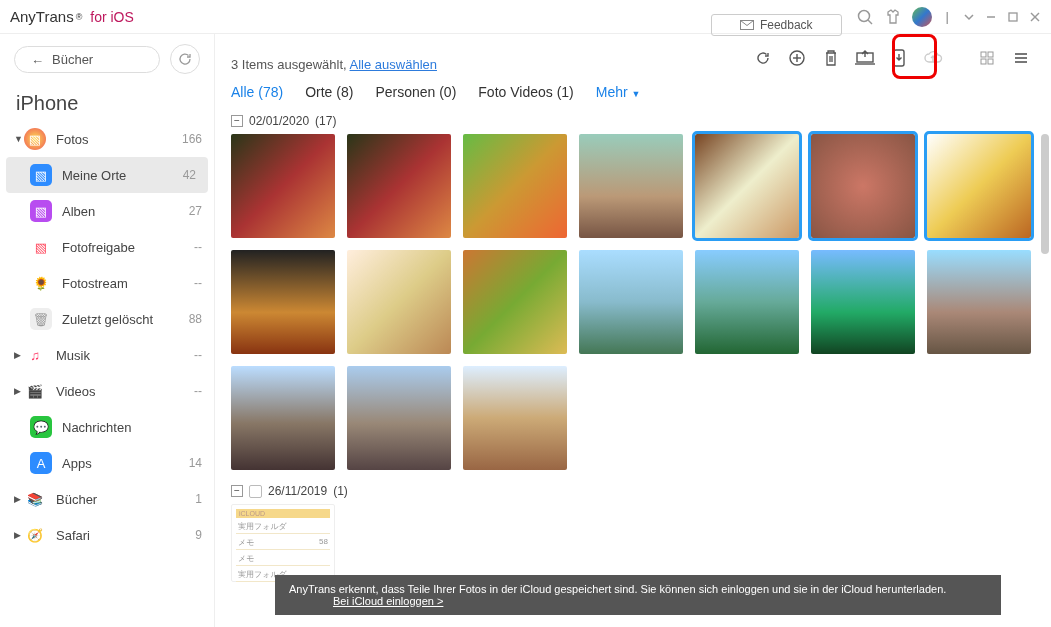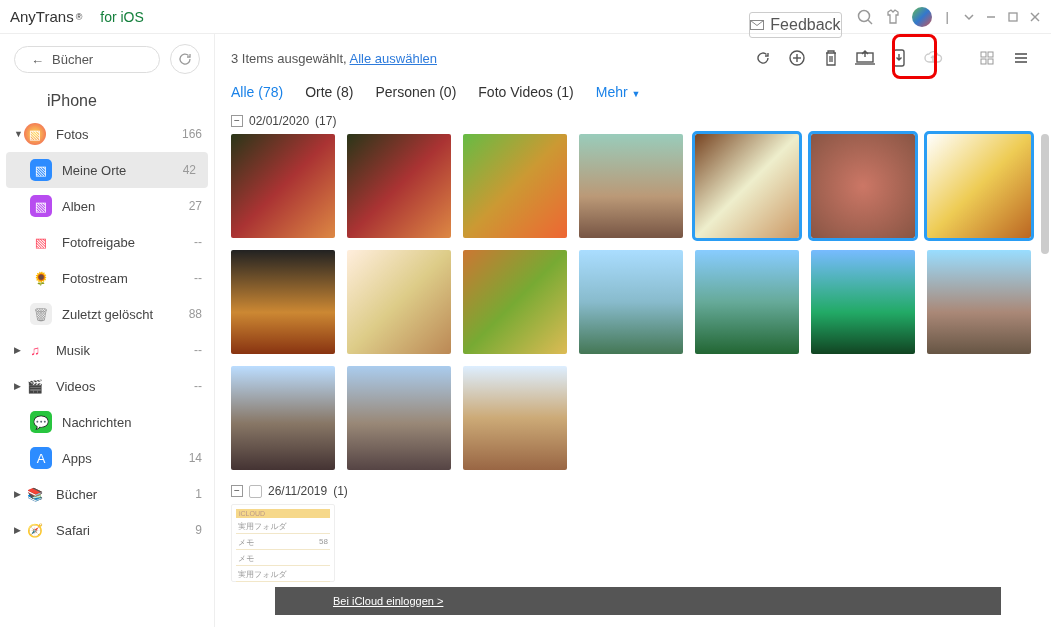--- a/index.html
+++ b/index.html
@@ -1,43 +1,43 @@
 <!DOCTYPE html>
 <html><head>
 <meta charset="utf-8">
 <style>
 * { margin:0; padding:0; box-sizing:border-box; font-family:-apple-system,BlinkMacSystemFont,"Segoe UI",Arial,sans-serif; }
 body { background:#fff; width:1051px; height:627px; overflow:hidden; font-size:13px; color:#333; }
 .titlebar { display:flex; align-items:center; height:34px; padding:0 10px; border-bottom:1px solid #eee; }
 .brand { font-size:15px; font-weight:400; display:flex; align-items:center; }
 .brand .reg { font-size:9px; vertical-align:top; margin:0 2px; }
-.brand .sub { color:#15803d; margin-left:16px; font-size:14px; }
+.brand .sub { color:#be185d; margin-left:6px; font-size:14px; }
 .titlebar .spacer { flex:1; }
-.feedback-btn { border:1px solid #ccc; padding:3px 0; border-radius:3px; display:flex; align-items:center; gap:6px; font-size:16px; color:#555; cursor:pointer;margin-top:16px; }
+.feedback-btn { border:1px solid #ccc; padding:3px 28px; border-radius:3px; display:flex; align-items:center; gap:6px; font-size:12px; color:#555; cursor:pointer;margin-top:16px; }
 .title-icons { display:flex; align-items:center; gap:10px; margin-left:14px; }
 .title-icons span, .title-icons svg { cursor:pointer; color:#888; }
 .avatar { width:20px; height:20px; border-radius:50%; background:linear-gradient(135deg,#6b5,#37c,#c55); }
 .vdiv { color:#ccc; margin:0 4px; }
 .container { display:flex; height:593px; }
 .sidebar { width:215px; border-right:1px solid #eee; display:flex; flex-direction:column; }
 .back-row { display:flex; align-items:center; padding:10px 14px; gap:10px; }
 .back-btn { flex:1; display:flex; align-items:center; gap:8px; border:1px solid #ddd; border-radius:20px; padding:5px 16px; font-size:13px; color:#555; cursor:pointer; }
 .refresh-btn { width:30px; height:30px; border:1px solid #ddd; border-radius:50%; display:flex; align-items:center; justify-content:center; cursor:pointer; color:#888; }
-.device-title { padding:8px 16px 6px; font-size:16px; font-weight:400; color:#444;margin-left:31px; }
+.device-title { padding:8px 16px 6px; font-size:20px; font-weight:400; color:#444; }
 .tree { flex:1; overflow-y:auto; }
 .tree-item { display:flex; align-items:center; padding:7px 12px 7px 14px; cursor:pointer; font-size:13px; color:#444; }
 .tree-item.child { padding-left:30px; }
 .tree-item.active { background:#e9e9e9; border-radius:4px; margin:0 6px; padding-left:24px; }
 .tree-item .caret { width:10px; font-size:9px; color:#555; }
 .tree-item .ticon { width:22px; height:22px; border-radius:5px; margin-right:10px; display:flex; align-items:center; justify-content:center; font-size:13px; color:#fff; }
 .tree-item.root .ticon { border-radius:50%; }
 .tree-item .lbl { flex:1; }
 .tree-item .cnt { color:#999; font-size:12px; }
 .main { flex:1; display:flex; flex-direction:column; position:relative; }
-.toolbar { display:flex; align-items:center; padding:10px 16px 6px; gap:6px; }
+.toolbar { display:flex; align-items:flex-end; padding:10px 16px 6px; gap:6px; }
 .sel-info { font-size:13px; color:#555; }
 .sel-info a { color:#2d7bdc; text-decoration:underline; cursor:pointer; }
 .toolbar .spacer { flex:1; }
 .tool-ico { width:28px; height:28px; display:flex; align-items:center; justify-content:center; cursor:pointer; color:#666; border-radius:4px; }
 .tool-ico.disabled { color:#ccc; }
 .highlight-box { position:absolute; border:3px solid #e00; border-radius:8px; width:45px; height:45px; top:34px; right:114px; pointer-events:none; }
 .tabs { display:flex; gap:22px; padding:6px 16px 10px; font-size:14px; }
 .tabs .tab { cursor:pointer; color:#333; }
 .tabs .tab.active { color:#1a82e8; font-weight:500; }
 .tabs .more { color:#1a82e8; cursor:pointer; }
@@ -305,14 +305,15 @@
         </div>
       </div>
 
     <div class="scrollbar"></div>
   </div>
 </div>
 
 <div class="highlight-box"></div>
 
 <div class="banner">
+  <div>AnyTrans erkennt, dass Teile Ihrer Fotos in der iCloud gespeichert sind. Sie können sich einloggen und sie in der iCloud herunterladen.</div>
   <a>Bei iCloud einloggen &gt;</a>
 </div>
 
 </body></html>

